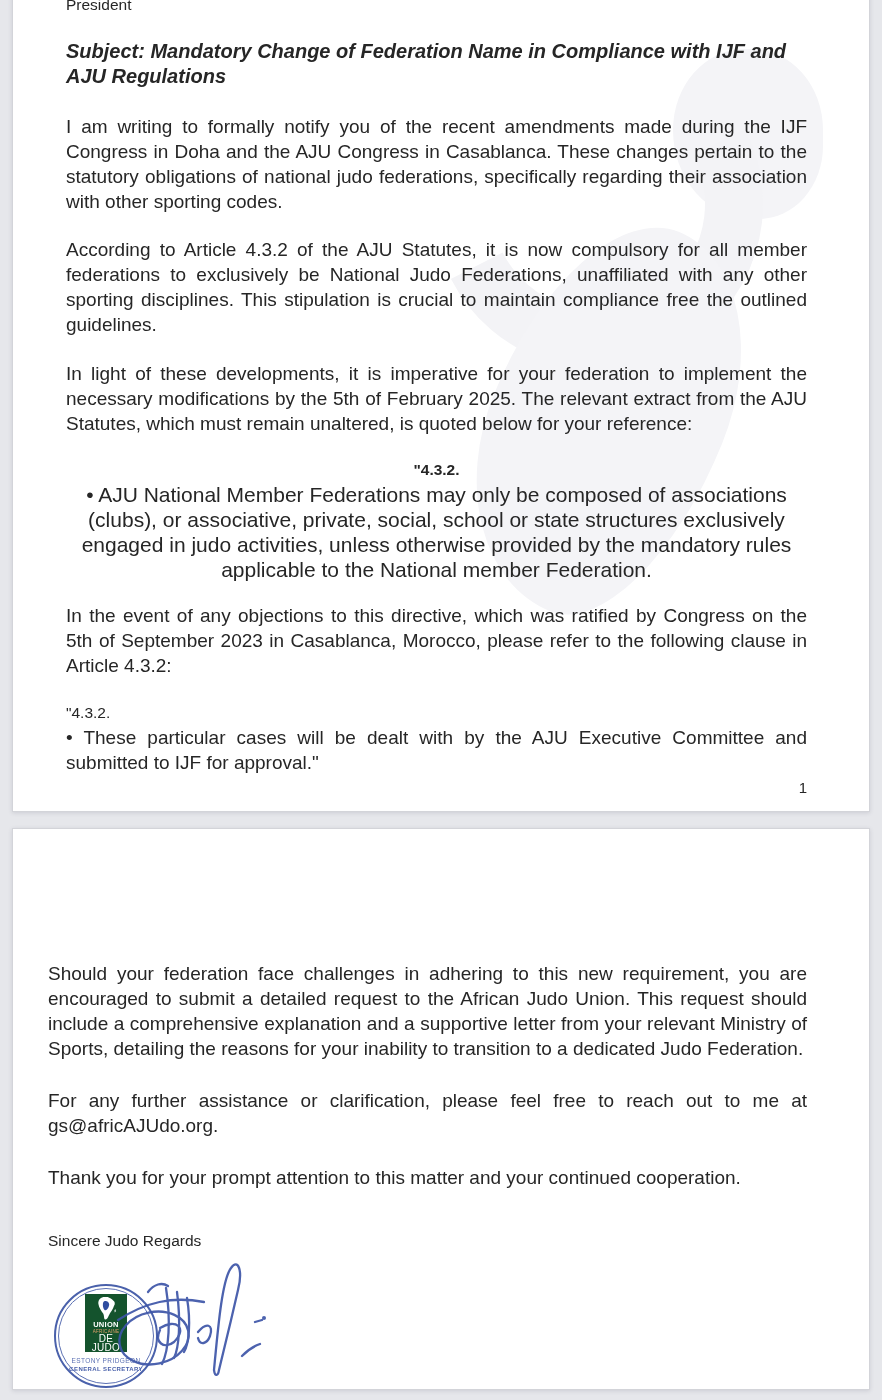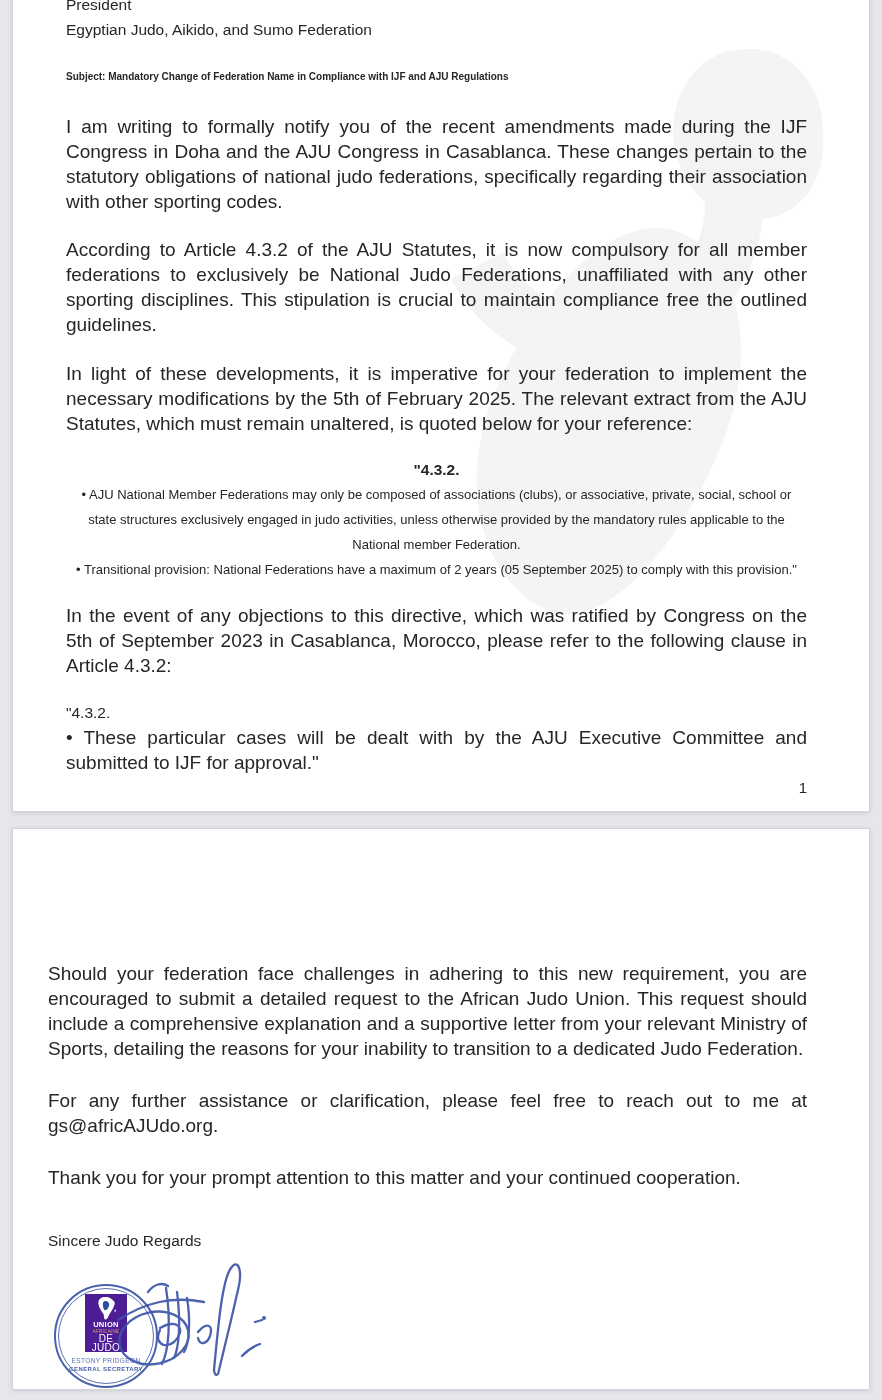--- a/index.html
+++ b/index.html
@@ -15,36 +15,36 @@
     border:1px solid #d3d4d9;
     box-shadow:0 1px 4px rgba(90,90,110,0.18);
     overflow:hidden;
   }
   .page1 { top:-22px; height:834px; }
   .page2 { top:828px; height:562px; }
   .content { position:relative; padding:13px 62px 0 53px; z-index:2; }
   .content2 { position:relative; padding:132px 62px 0 35px; z-index:2; }
 
   .recipient div { font-size:15.5px; line-height:25px; }
-  .subject { font-weight:bold; font-size:10px; line-height:25px; margin-top:22px; }
+  .subject { font-weight:bold; font-size:20px; line-height:25px; margin-top:22px;font-style:italic; }
 
   p.para {
     font-size:19px; line-height:25px;
     text-align:justify; text-justify:inter-word;
   }
   .mt25 { margin-top:25px; }
   .mt23 { margin-top:23px; }
   .mt24 { margin-top:24px; }
   .mt26 { margin-top:21px; }
   .mt27 { margin-top:27px; }
   .mt28 { margin-top:27px; }
 
   .quote { text-align:center; }
   .quote-heading { font-weight:bold; font-size:15.5px; line-height:25px; margin-top:21px; }
-  .quote-line { font-size:13px; line-height:25px; margin-top:0; }
+  .quote-line { font-size:21px; line-height:25px; margin-top:0; }
 
   .clause-heading { font-size:15.5px; line-height:25px; margin-top:22px; }
   .pagenum { text-align:right; font-size:15px; line-height:25px; }
 
   .closing { font-size:15.5px; line-height:25px; margin-top:38px; }
 
   
   .watermark { position:absolute; left:330px; top:10px; width:530px; height:680px; z-index:1; pointer-events:none; }
   .wm-arc {
     position:absolute; left:90px; top:50px; width:330px; height:330px;
@@ -68,21 +68,21 @@
     position:absolute; left:6px; top:28px; width:104px; height:104px;
     border-radius:50%; border:2px solid #4a61ab; z-index:1;
     display:flex; align-items:flex-start; justify-content:center;
   }
   .stamp::before {
     content:""; position:absolute; left:2px; top:2px; right:2px; bottom:2px;
     border-radius:50%; border:1px solid #5b70b3;
   }
   .stamp-inner { text-align:center; padding-top:8px; }
   .stamp-rect {
-    width:42px; height:58px; background:#4c1d95; margin:0 auto;
+    width:42px; height:58px; background:#14532d; margin:0 auto;
     display:flex; flex-direction:column; align-items:center; padding-top:2px;
   }
   .stamp-rect svg { display:block; }
   .logo-l1 { color:#ffffff; font-weight:bold; font-size:7.5px; line-height:8px; letter-spacing:0.3px; }
   .logo-l2 { color:#e0a06a; font-size:4.5px; line-height:5px; letter-spacing:0.3px; }
   .logo-l3 { color:#ffffff; font-weight:normal; font-size:10px; line-height:9px; letter-spacing:0.3px; }
   .stamp-name  { color:#5b70b3; font-size:6.5px; line-height:9px; margin-top:4px; letter-spacing:0.4px; white-space:nowrap; }
   .stamp-title { color:#4a61ab; font-size:6px; font-weight:bold; line-height:8px; letter-spacing:0.4px; white-space:nowrap; }
 
   .signature-svg { position:absolute; left:66px; top:2px; z-index:2; }
@@ -97,33 +97,31 @@
 
   <div class="page page1">
     <div class="watermark">
       <div class="wm-head"></div>
       <div class="wm-arc"></div>
       <div class="wm-blob"></div>
     </div>
     <div class="content">
       <div class="recipient">
         <div>President</div>
-        <div>Egyptian Judo, Aikido, and Sumo Federation</div>
       </div>
 
       <p class="subject">Subject: Mandatory Change of Federation Name in Compliance with IJF and AJU Regulations</p>
 
       <p class="para mt25">I am writing to formally notify you of the recent amendments made during the IJF Congress in Doha and the AJU Congress in Casablanca. These changes pertain to the statutory obligations of national judo federations, specifically regarding their association with other sporting codes.</p>
       <p class="para mt23">According to Article 4.3.2 of the AJU Statutes, it is now compulsory for all member federations to exclusively be National Judo Federations, unaffiliated with any other sporting disciplines. This stipulation is crucial to maintain compliance free the outlined guidelines.</p>
       <p class="para mt24">In light of these developments, it is imperative for your federation to implement the necessary modifications by the 5th of February 2025. The relevant extract from the AJU Statutes, which must remain unaltered, is quoted below for your reference:</p>
 
       <div class="quote">
         <p class="quote-heading">"4.3.2.</p>
         <p class="quote-line">• AJU National Member Federations may only be composed of associations (clubs), or associative, private, social, school or state structures exclusively engaged in judo activities, unless otherwise provided by the mandatory rules applicable to the National member Federation.</p>
-        <p class="quote-line">• Transitional provision: National Federations have a maximum of 2 years (05 September 2025) to comply with this provision."</p>
       </div>
 
       <p class="para mt26">In the event of any objections to this directive, which was ratified by Congress on the 5th of September 2023 in Casablanca, Morocco, please refer to the following clause in Article 4.3.2:</p>
 
       <div>
         <p class="clause-heading">"4.3.2.</p>
         <p class="para">• These particular cases will be dealt with by the AJU Executive Committee and submitted to IJF for approval."</p>
       </div>
 
       <p class="pagenum">1</p>

